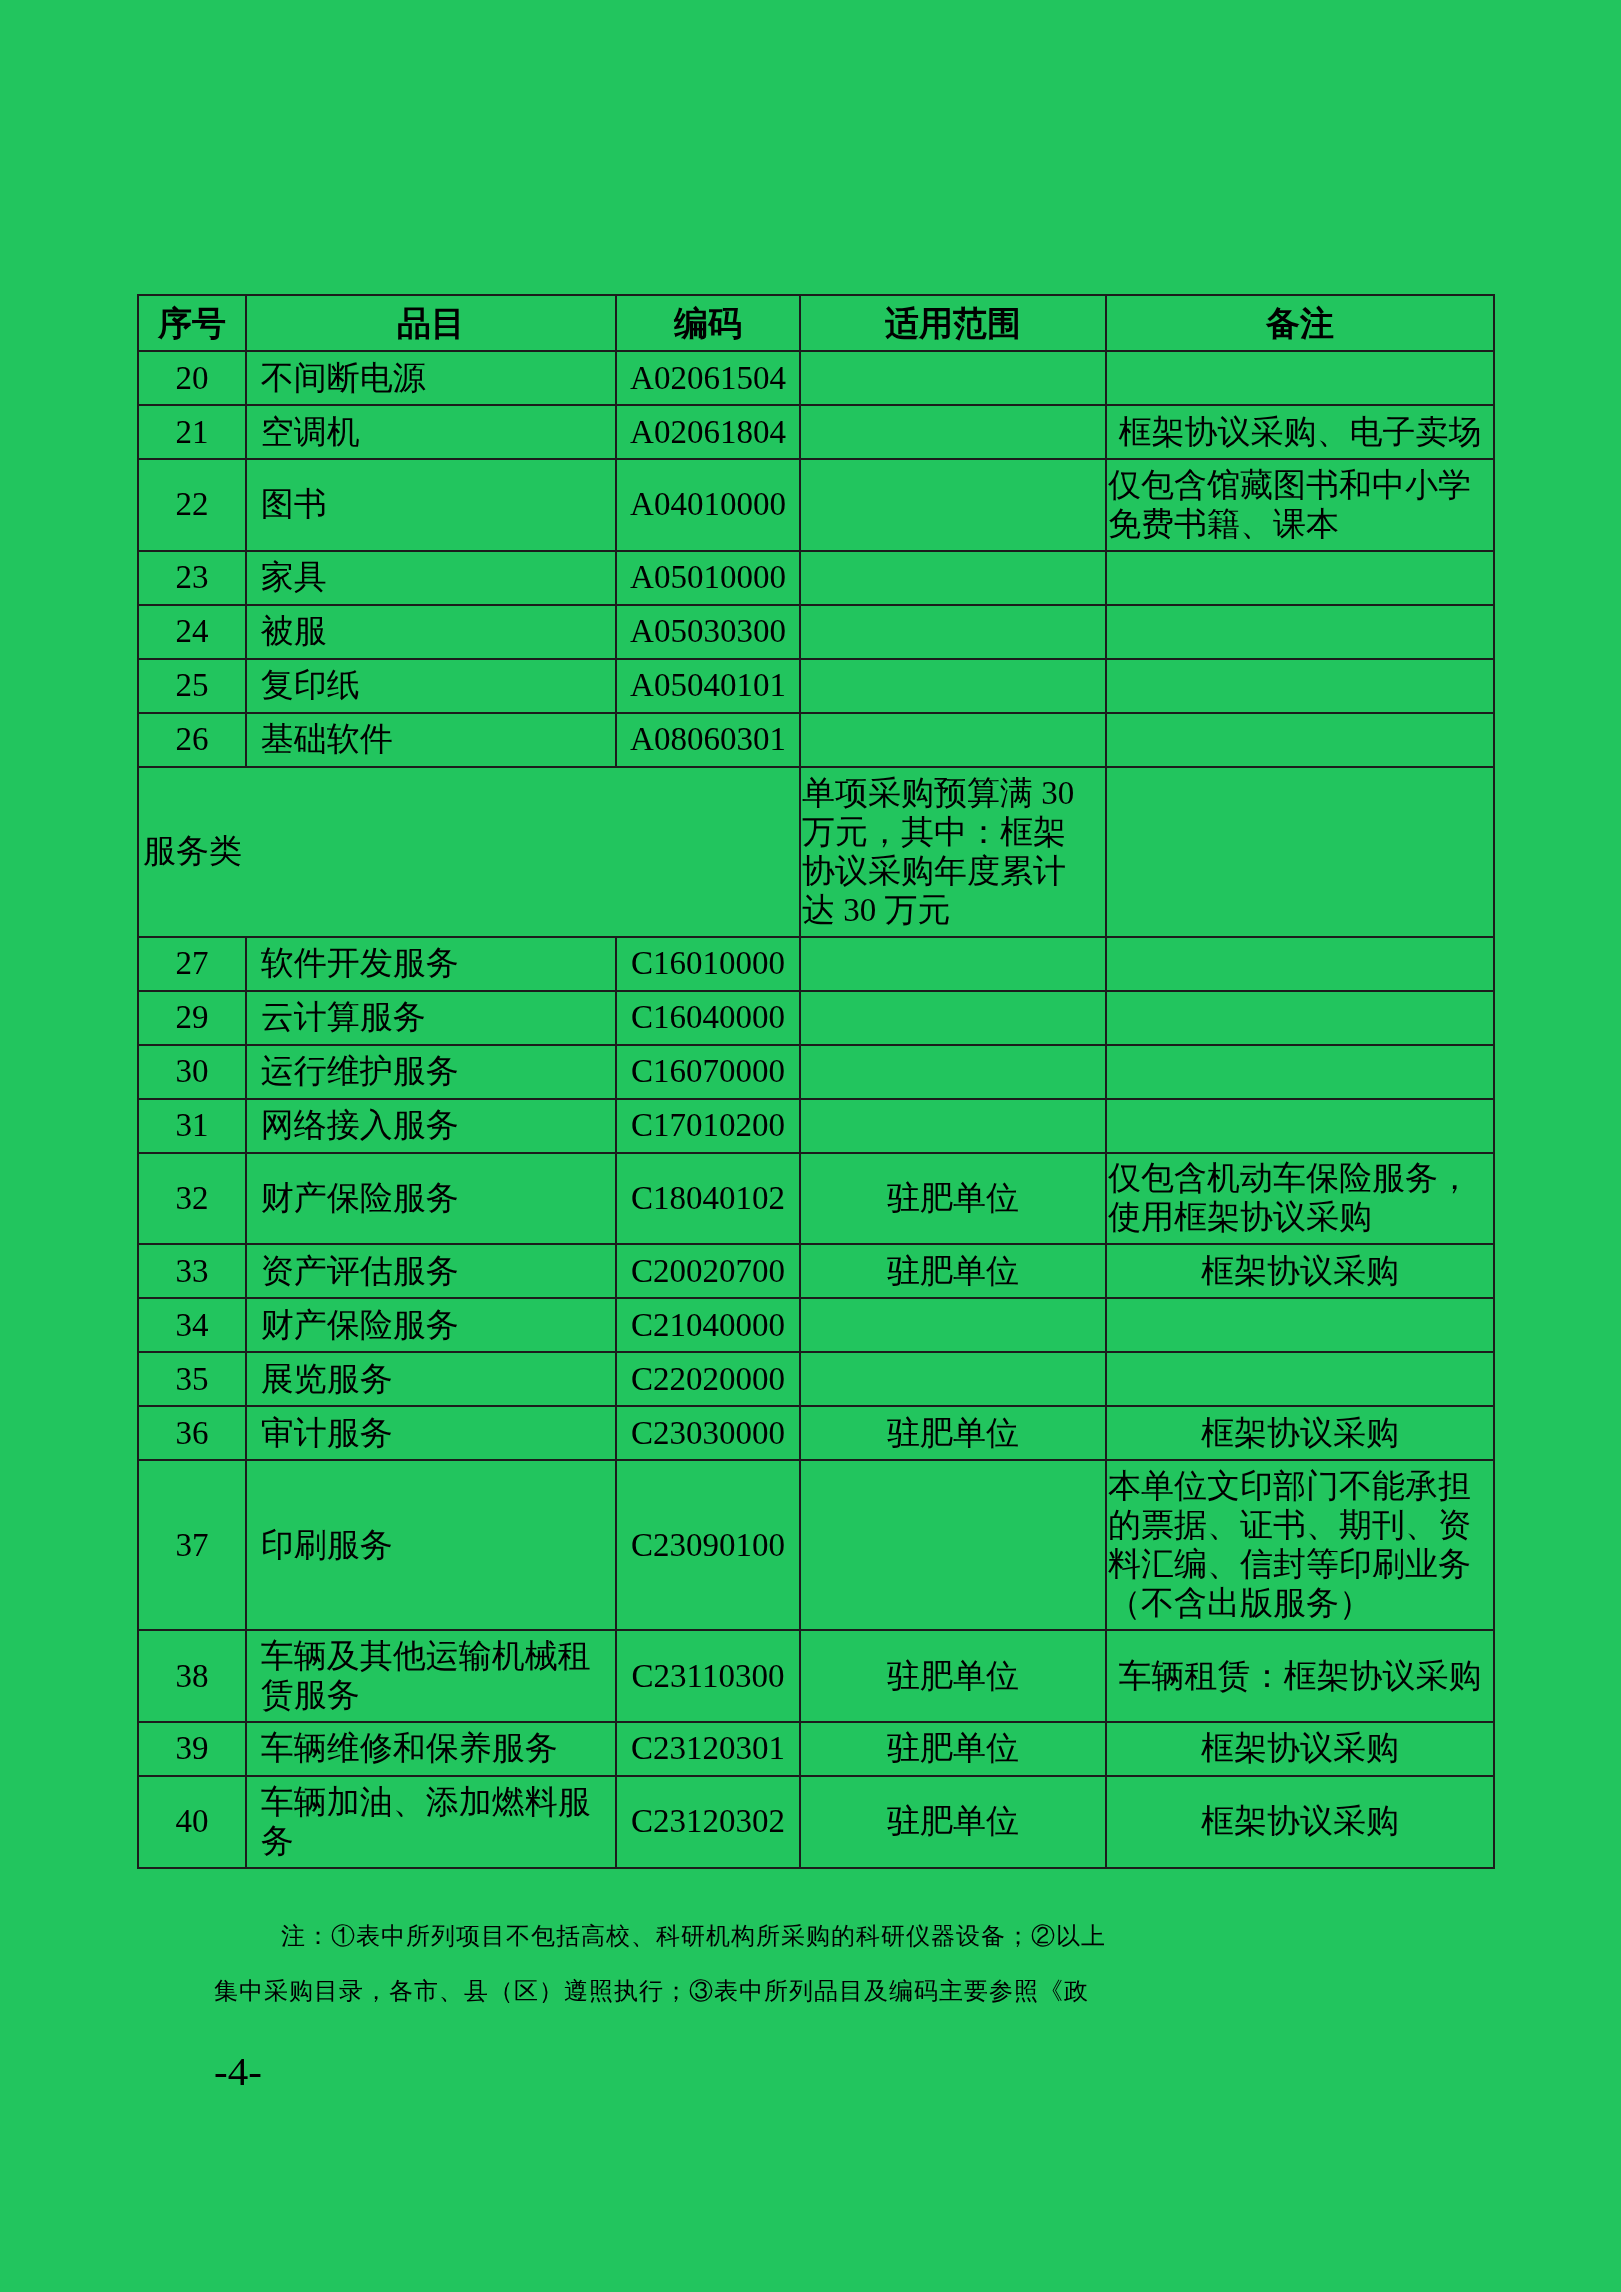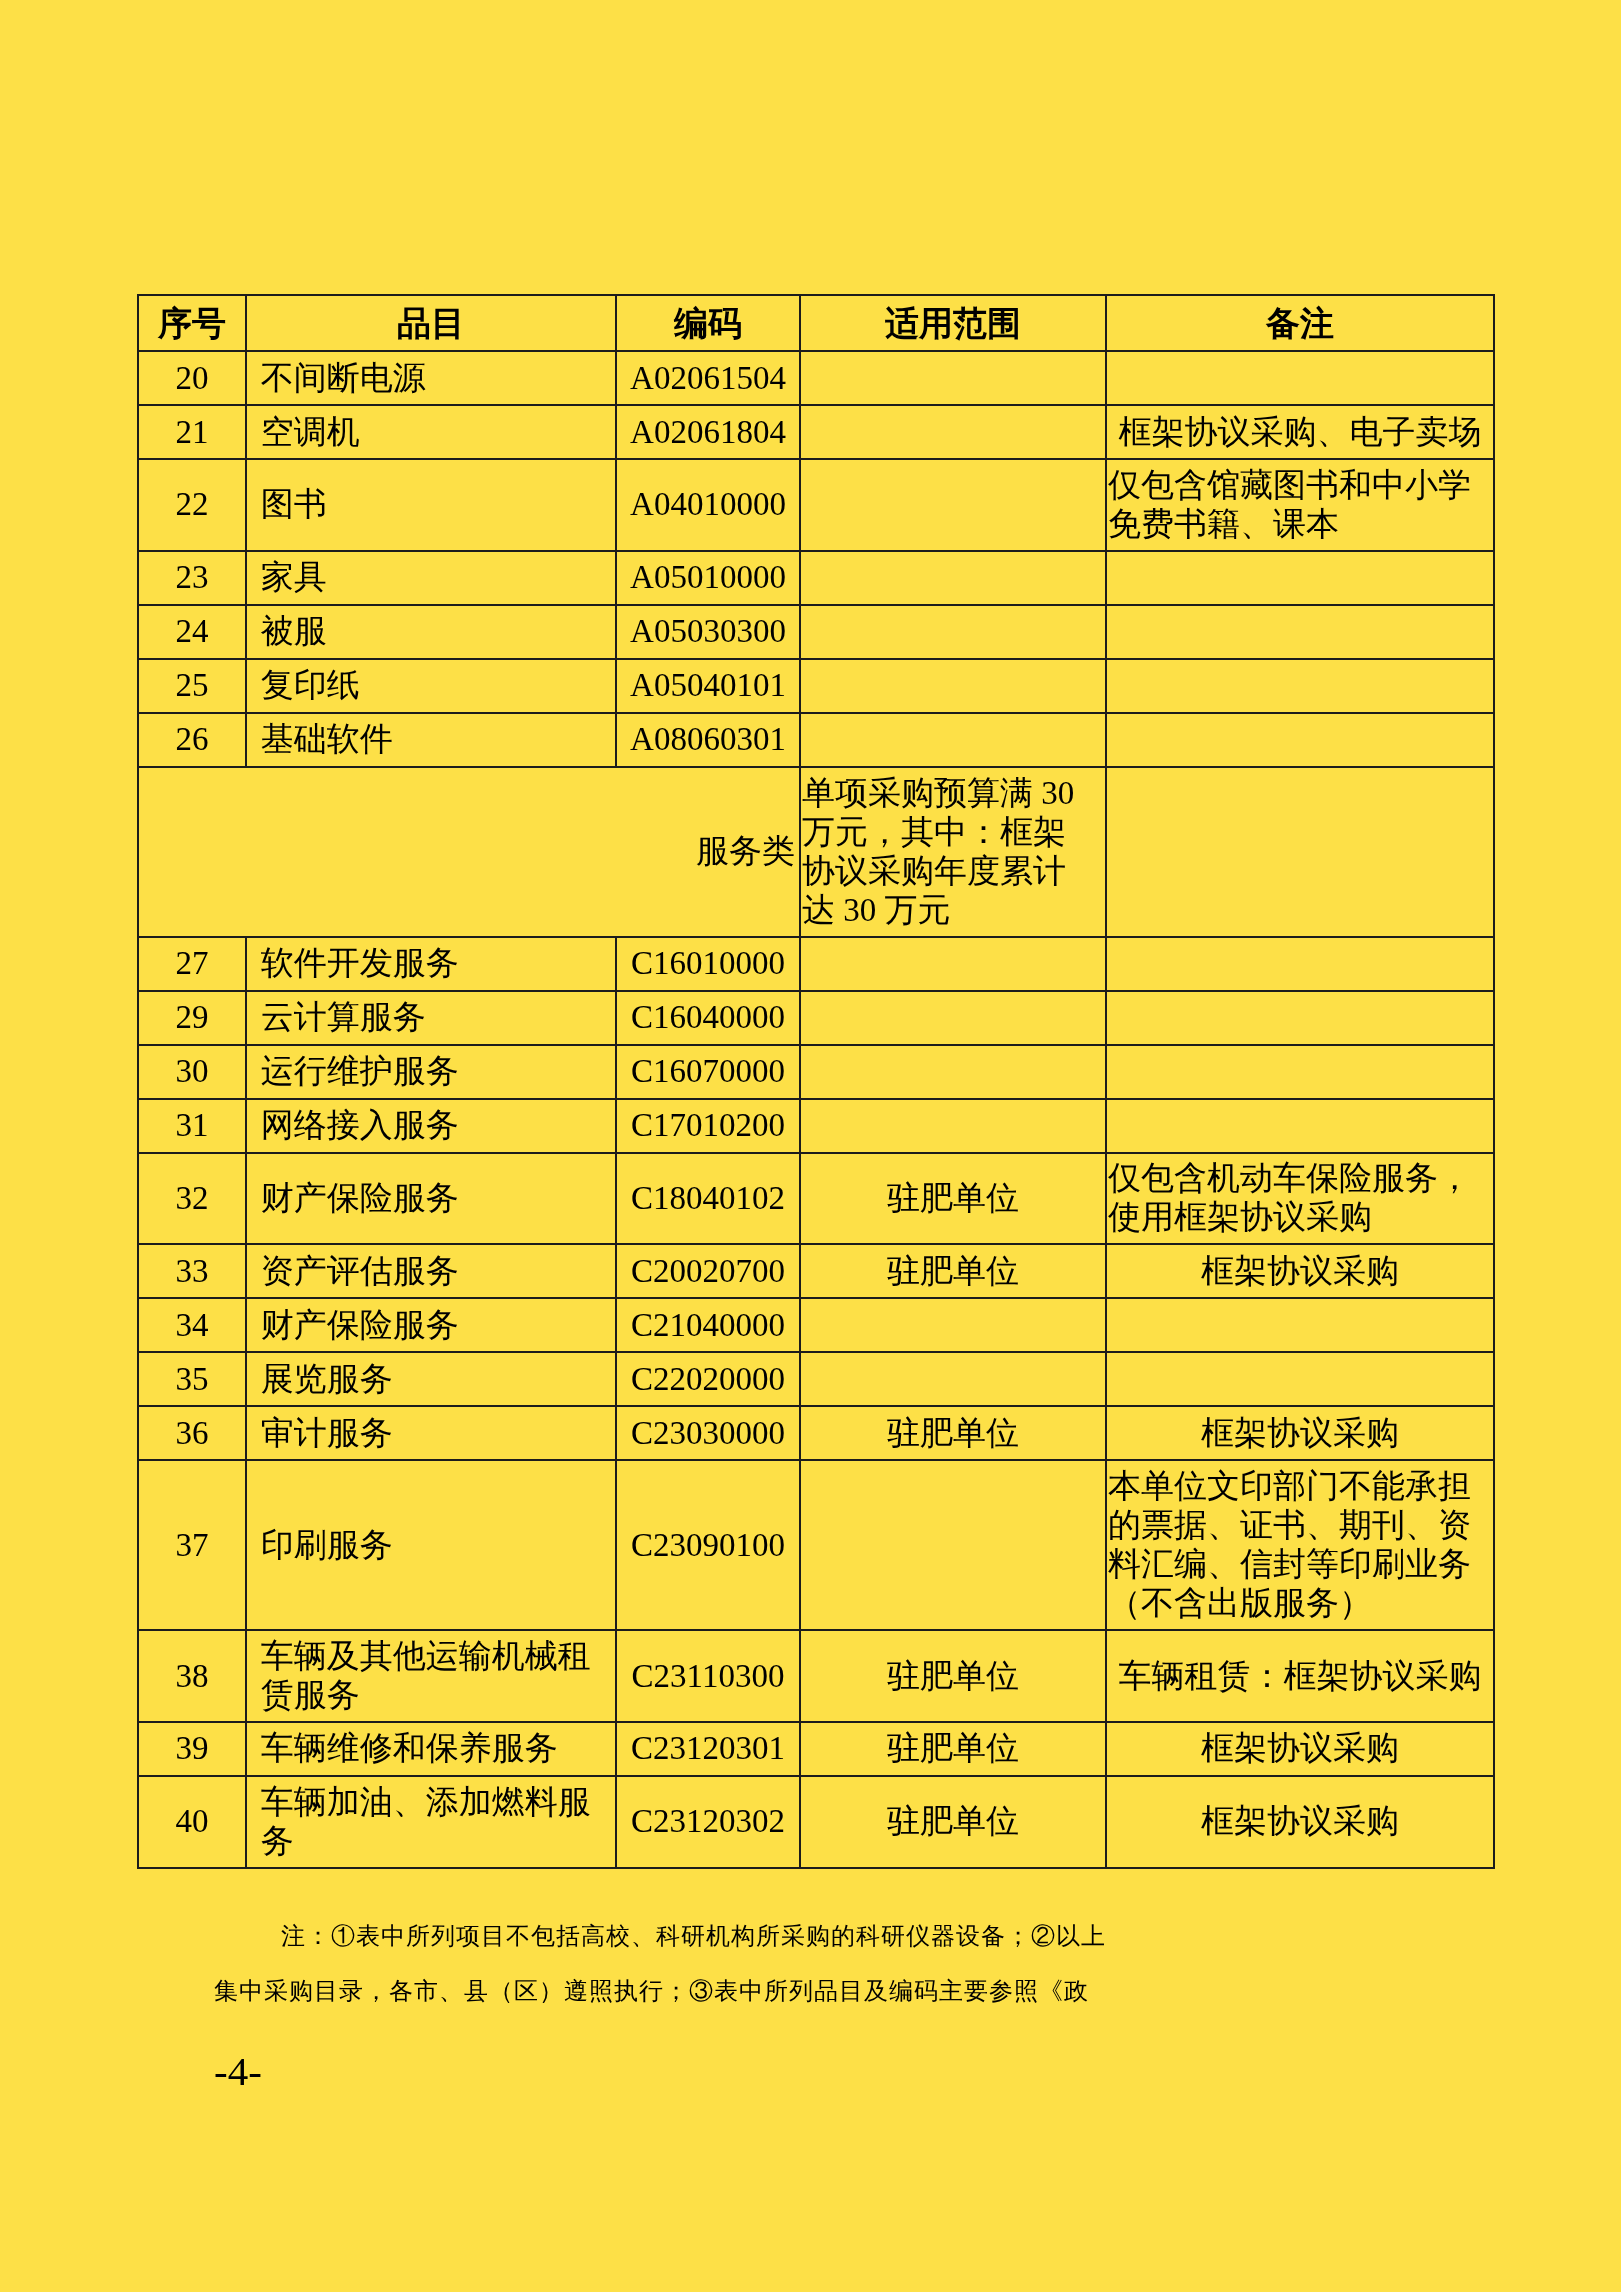--- a/index.html
+++ b/index.html
@@ -4,21 +4,21 @@
 <style>
   html, body {
     margin: 0;
     padding: 0;
     background: #ffffff;
   }
   .page {
     position: relative;
     width: 1621px;
     height: 2293px;
-    background: #fde047;
+    background: #22c55e;
     color: #000000;
     font-family: "Liberation Serif", "DejaVu Serif", serif;
     overflow: hidden;
   }
   table.catalog {
     position: absolute;
     left: 137px;
     top: 294px;
     width: 1357px;
     border-collapse: collapse;
@@ -47,21 +47,21 @@
   .catalog tbody tr { height: 54px; }
   .catalog tr.section-row { height: 147px; }
 
   .catalog td.no, .catalog td.code { text-align: center; }
   .catalog td.item {
     text-align: left;
     padding-left: 13.7px;
     padding-right: 5.9px;
   }
   .catalog td.scope, .catalog td.remark { text-align: center; }
-  .catalog td.sec-label { text-align: right; }
+  .catalog td.sec-label { text-align: left; }
   .catalog td.long {
     text-align: left;
     padding-left: 1px;
     padding-right: 7.8px;
   }
 
   .note {
     position: absolute;
     left: 214px;
     top: 1909px;

